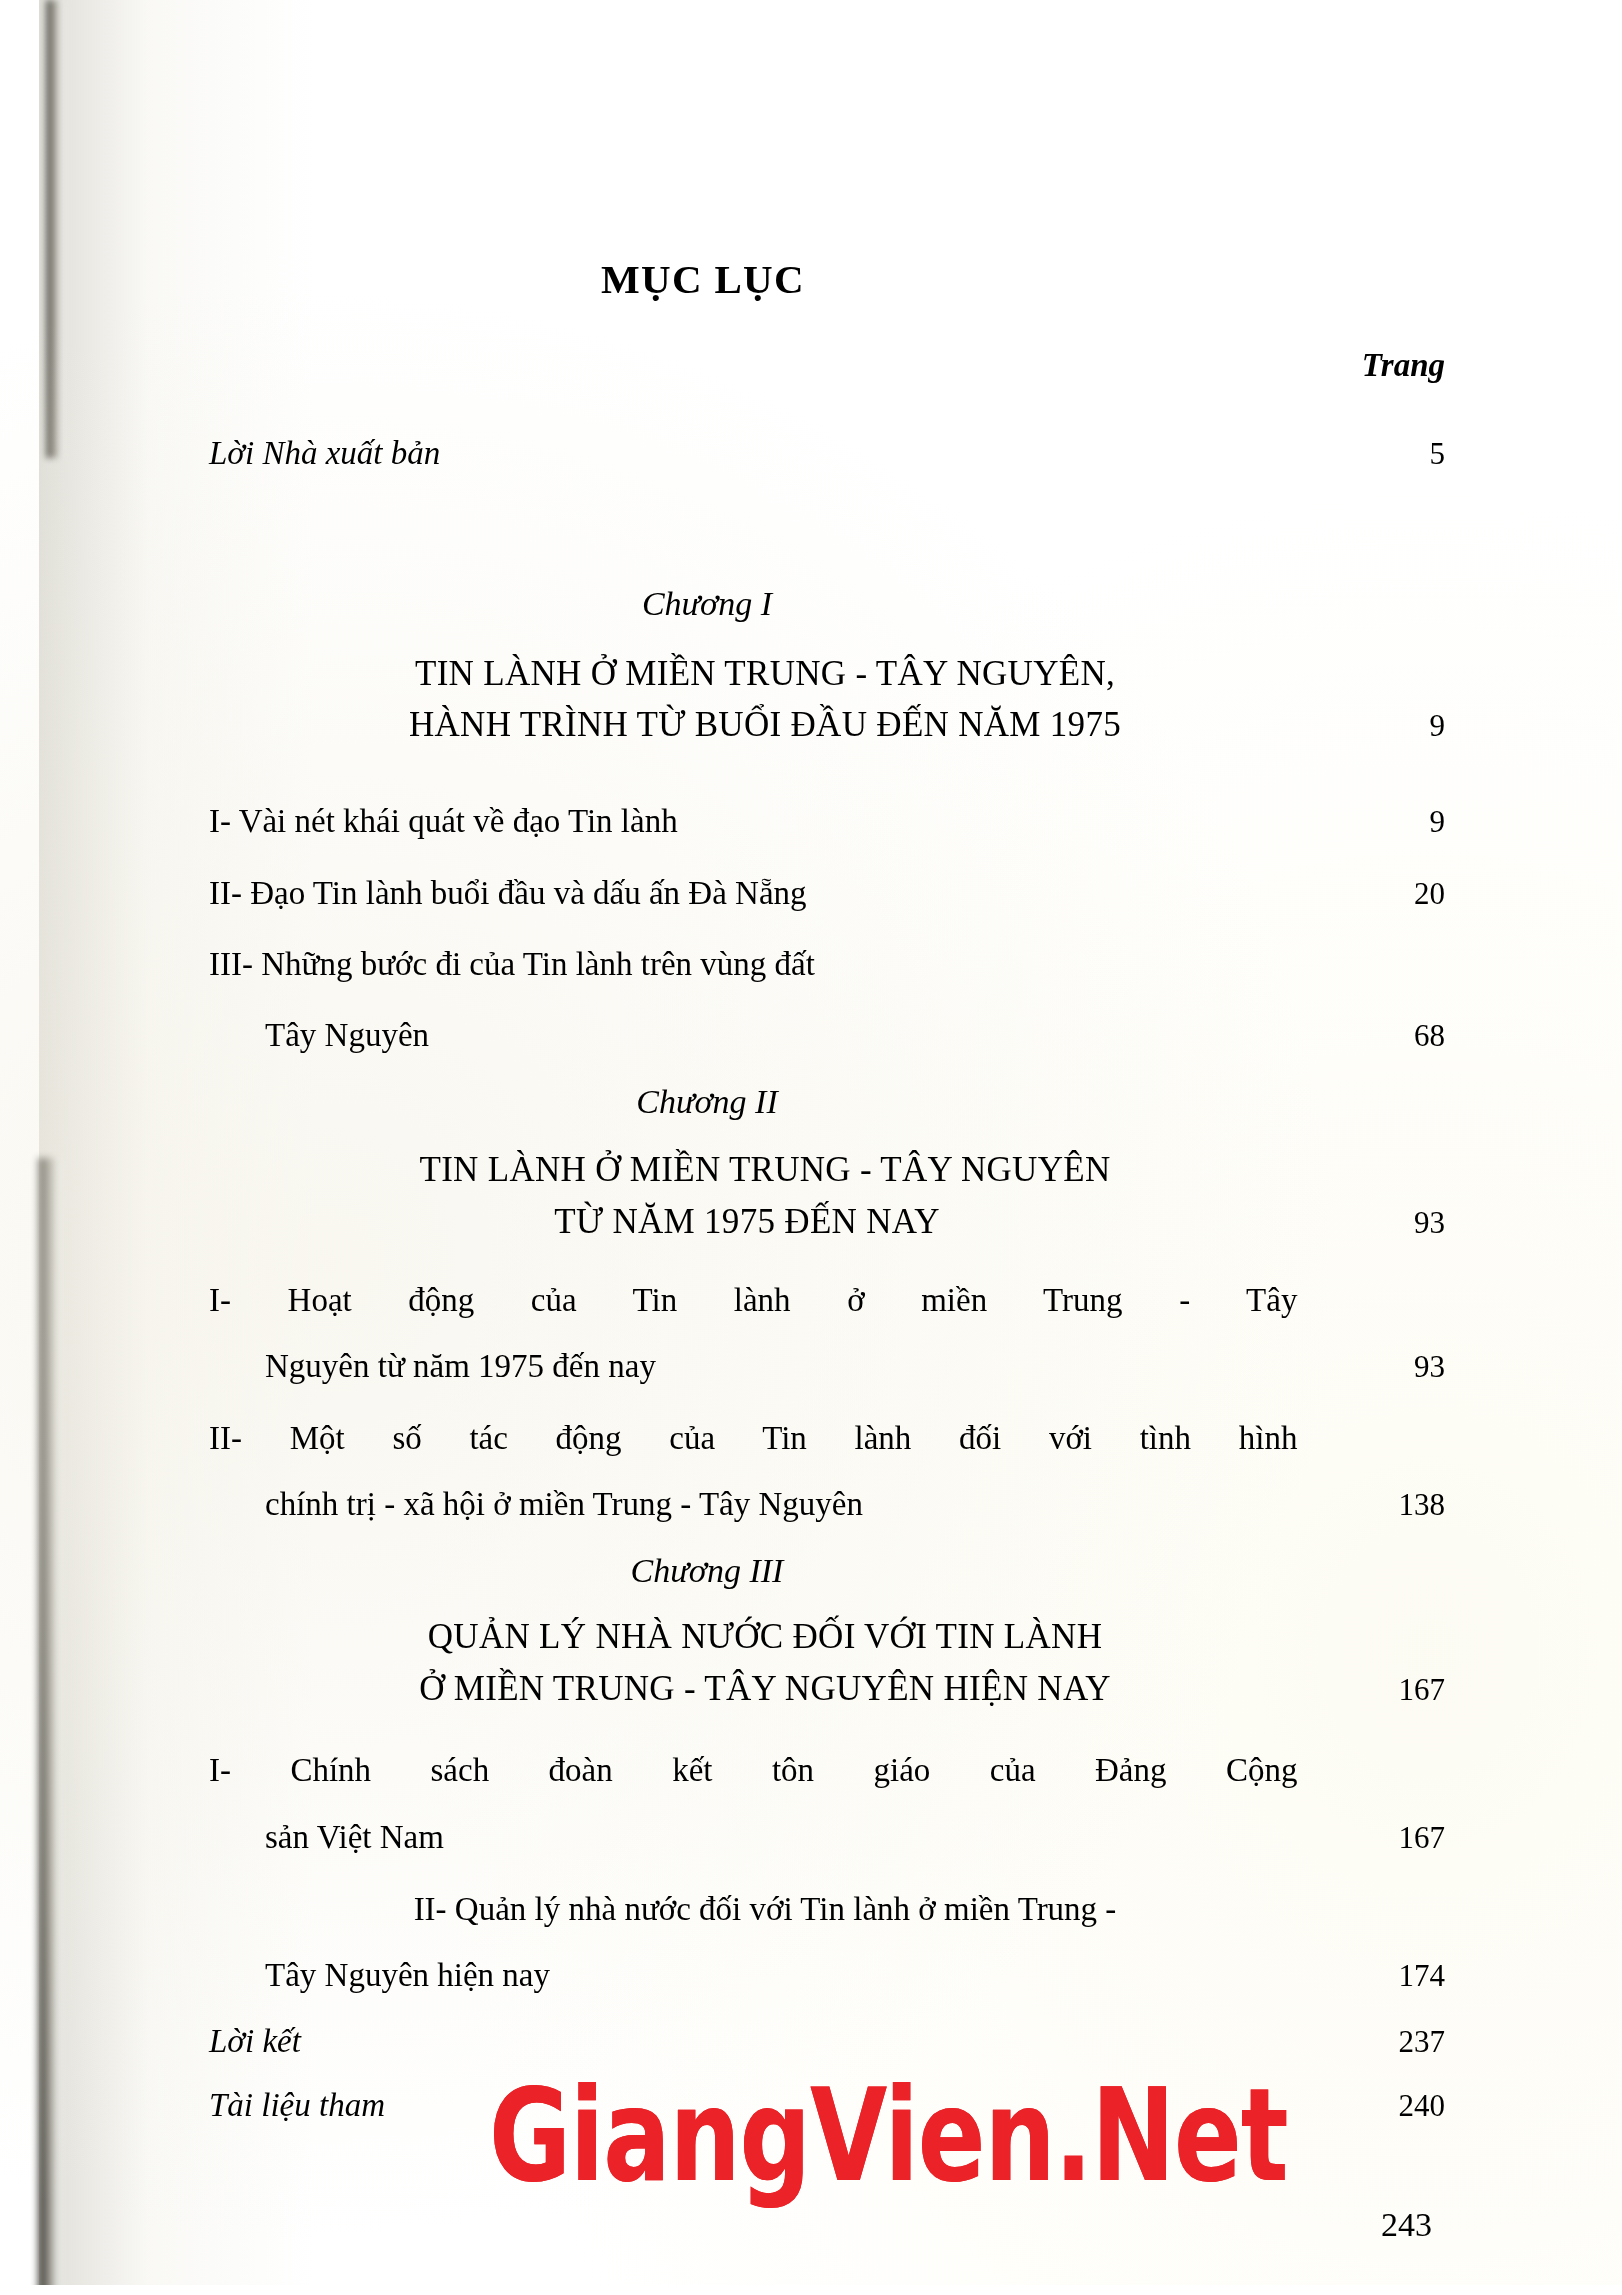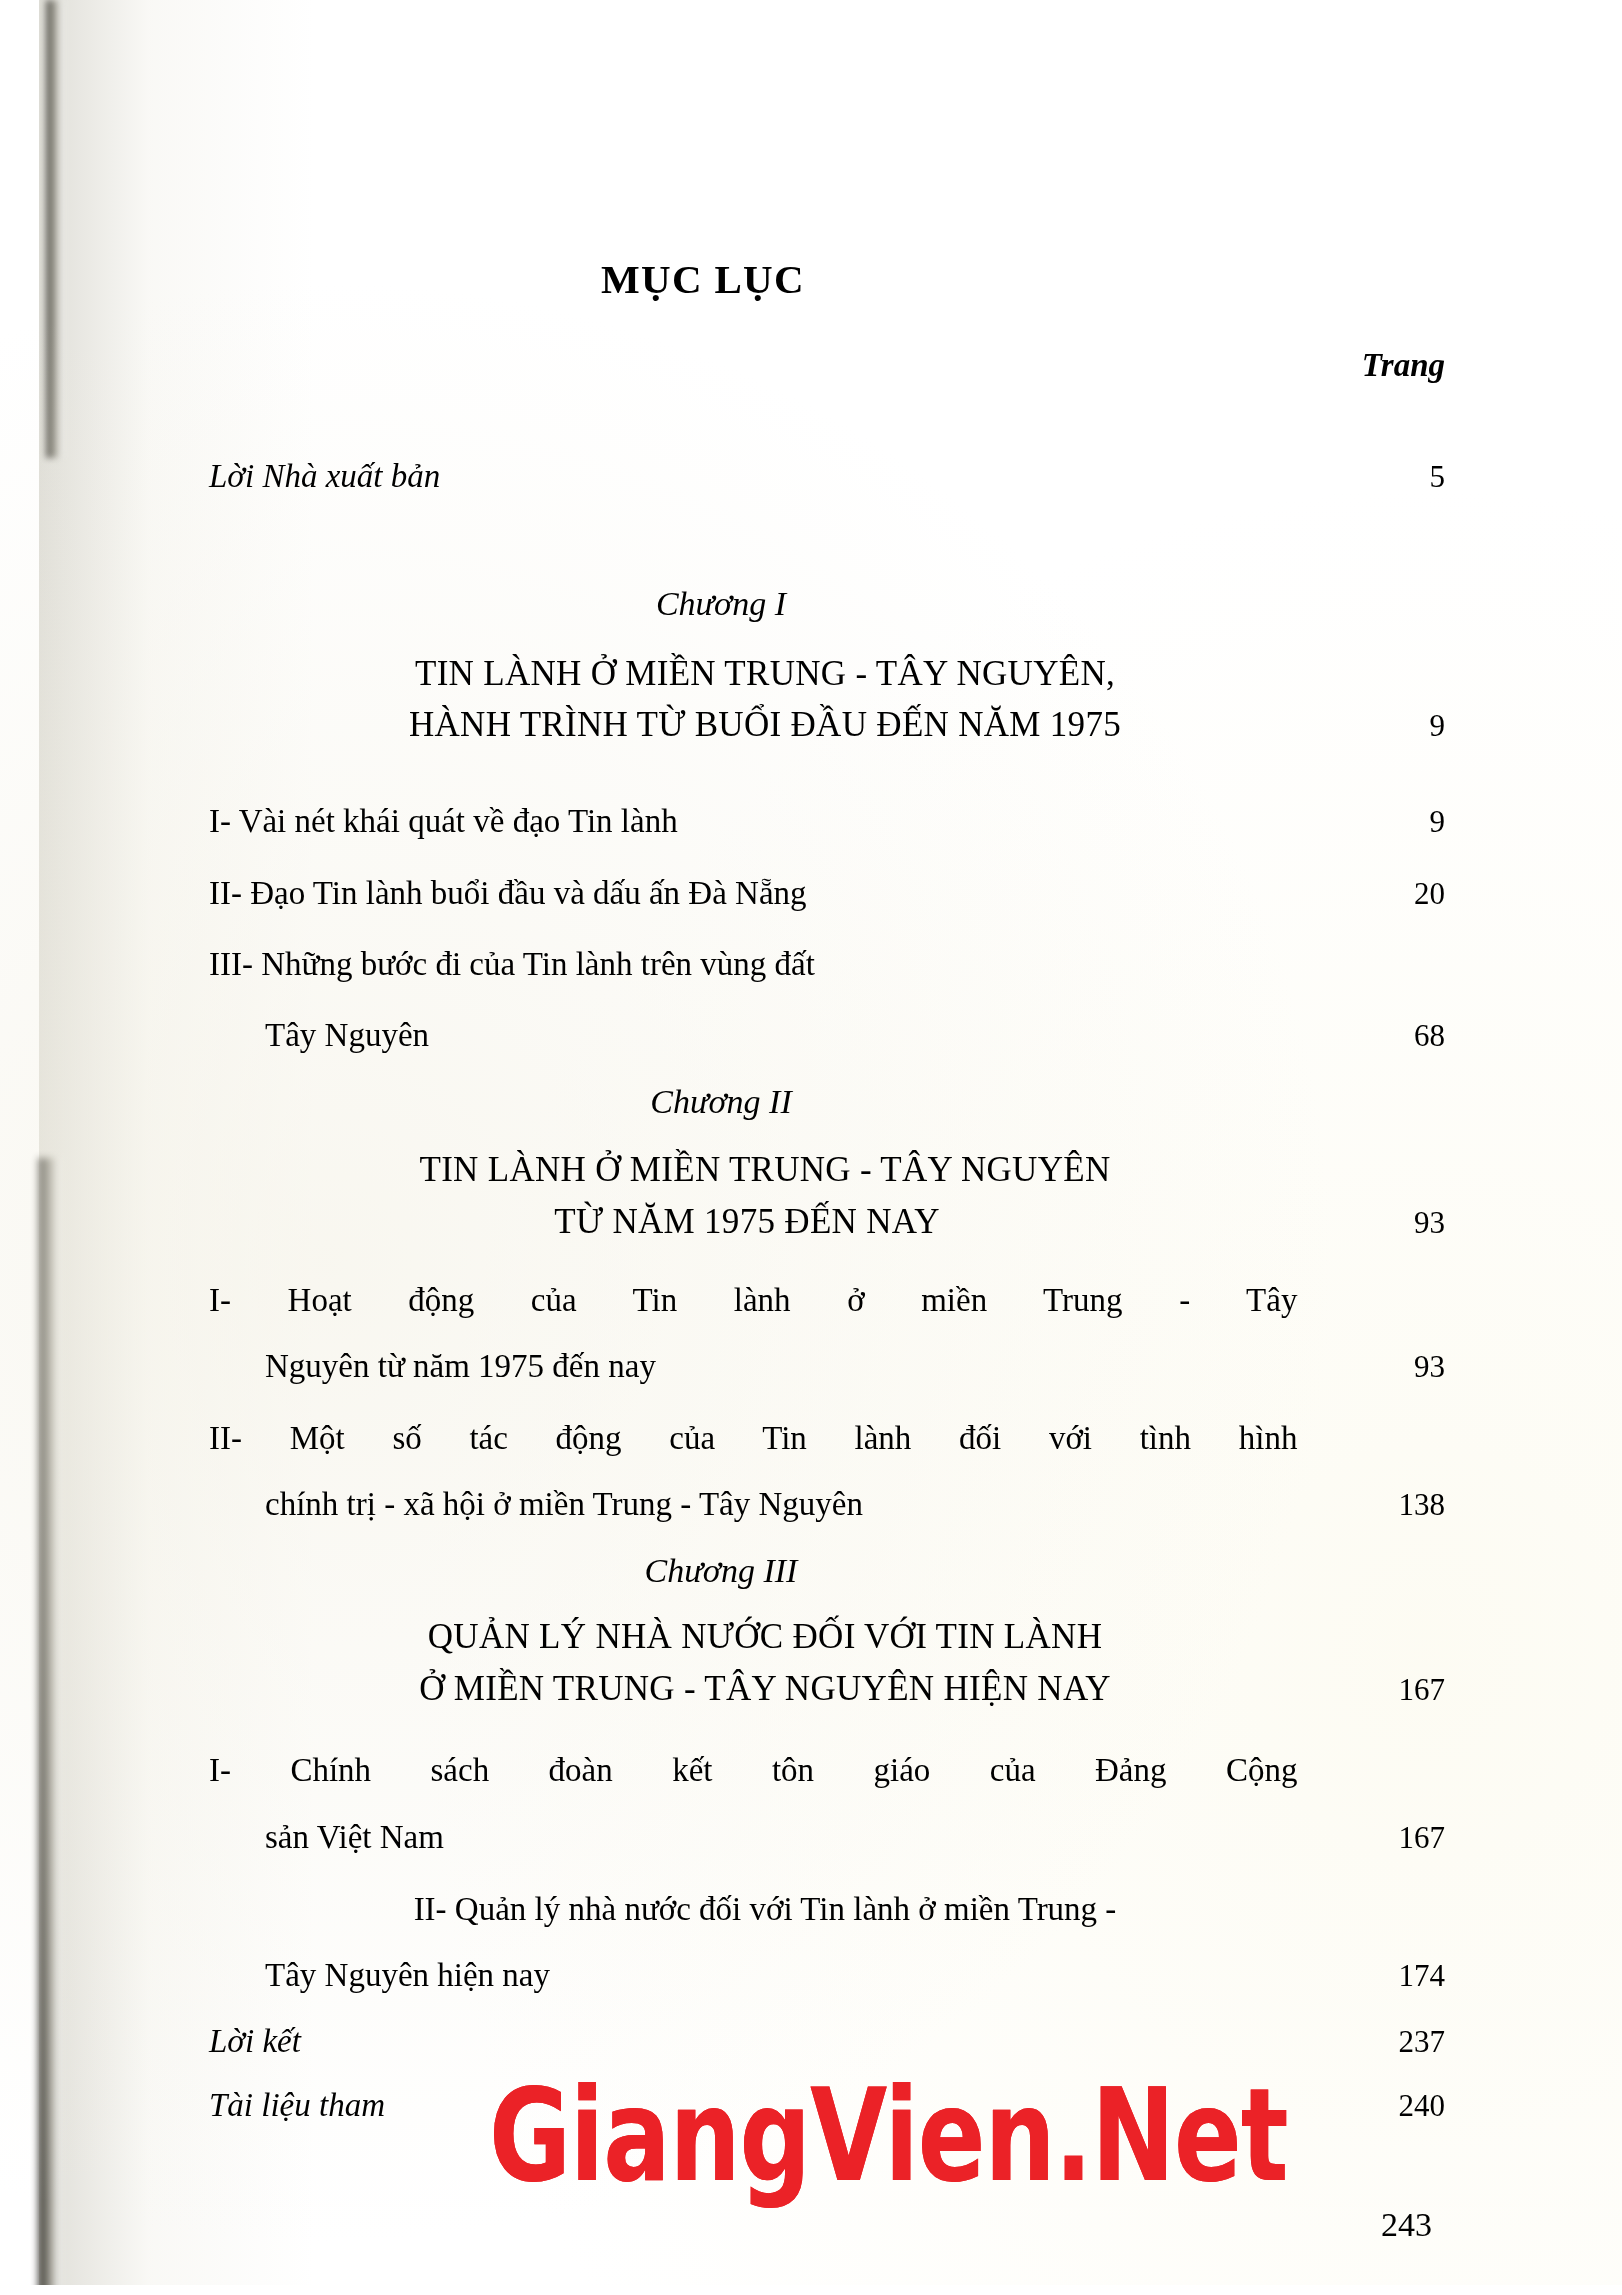--- a/index.html
+++ b/index.html
@@ -94,21 +94,21 @@
     font-weight: 400;
   }
 
   .front-matter .txt {
     font-style: italic;
     font-size: 33px;
   }
 
   .chapter-label {
     position: absolute;
-    left: 18px;
+    left: 4px;
     width: 1236px;
     text-align: center;
     font-style: italic;
     font-size: 34px;
     transform: translateX(-124px);
   }
 
   .chapter-title {
     position: absolute;
     left: 0;
@@ -175,21 +175,21 @@
   <div class="scan-edge-top"></div>
   <div class="scan-edge-bottom"></div>
   <div class="paper-tint"></div>
 
   <div class="block">
 
     <div class="doc-title">MỤC LỤC</div>
 
     <div class="trang-label">Trang</div>
 
-    <div class="row front-matter" style="top:458px;gap:23px;">
+    <div class="row front-matter" style="top:435px;gap:23px;">
       <span class="txt">Lời Nhà xuất bản</span>
       <span class="pg">5</span>
     </div>
 
     <div class="chapter-label" style="top:585px;">Chương I</div>
     <div class="chapter-title" style="top:654px;">
       <span class="txt">TIN LÀNH Ở MIỀN TRUNG - TÂY NGUYÊN,</span>
       <span class="pg"></span>
     </div>
     <div class="chapter-title" style="top:705px;">

